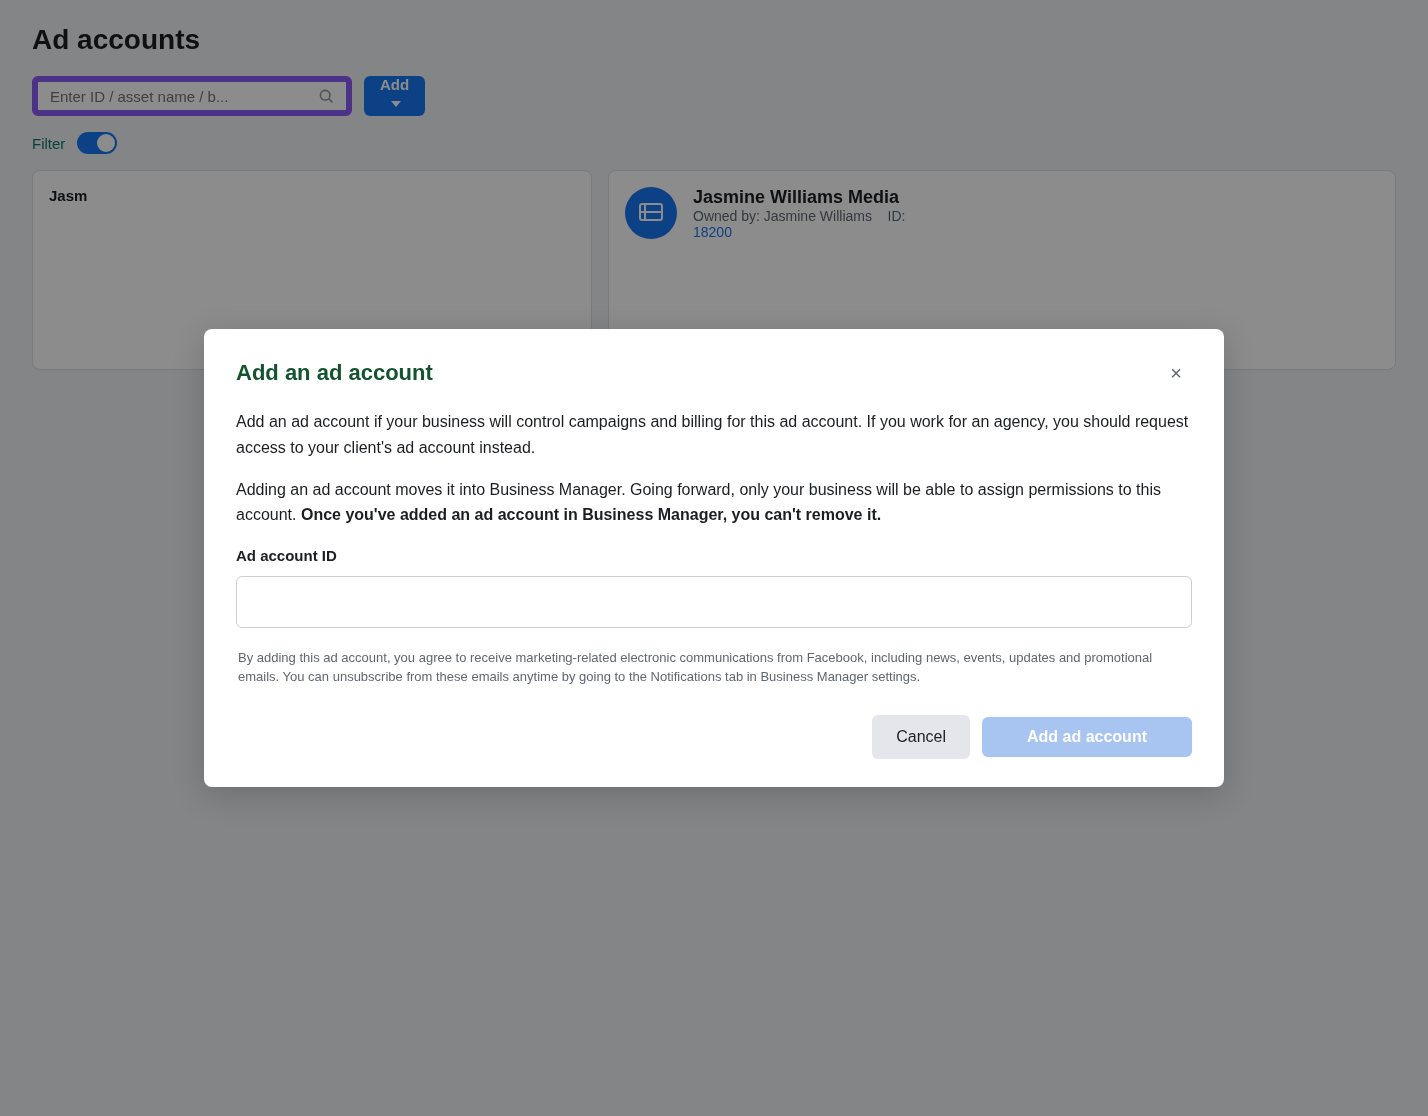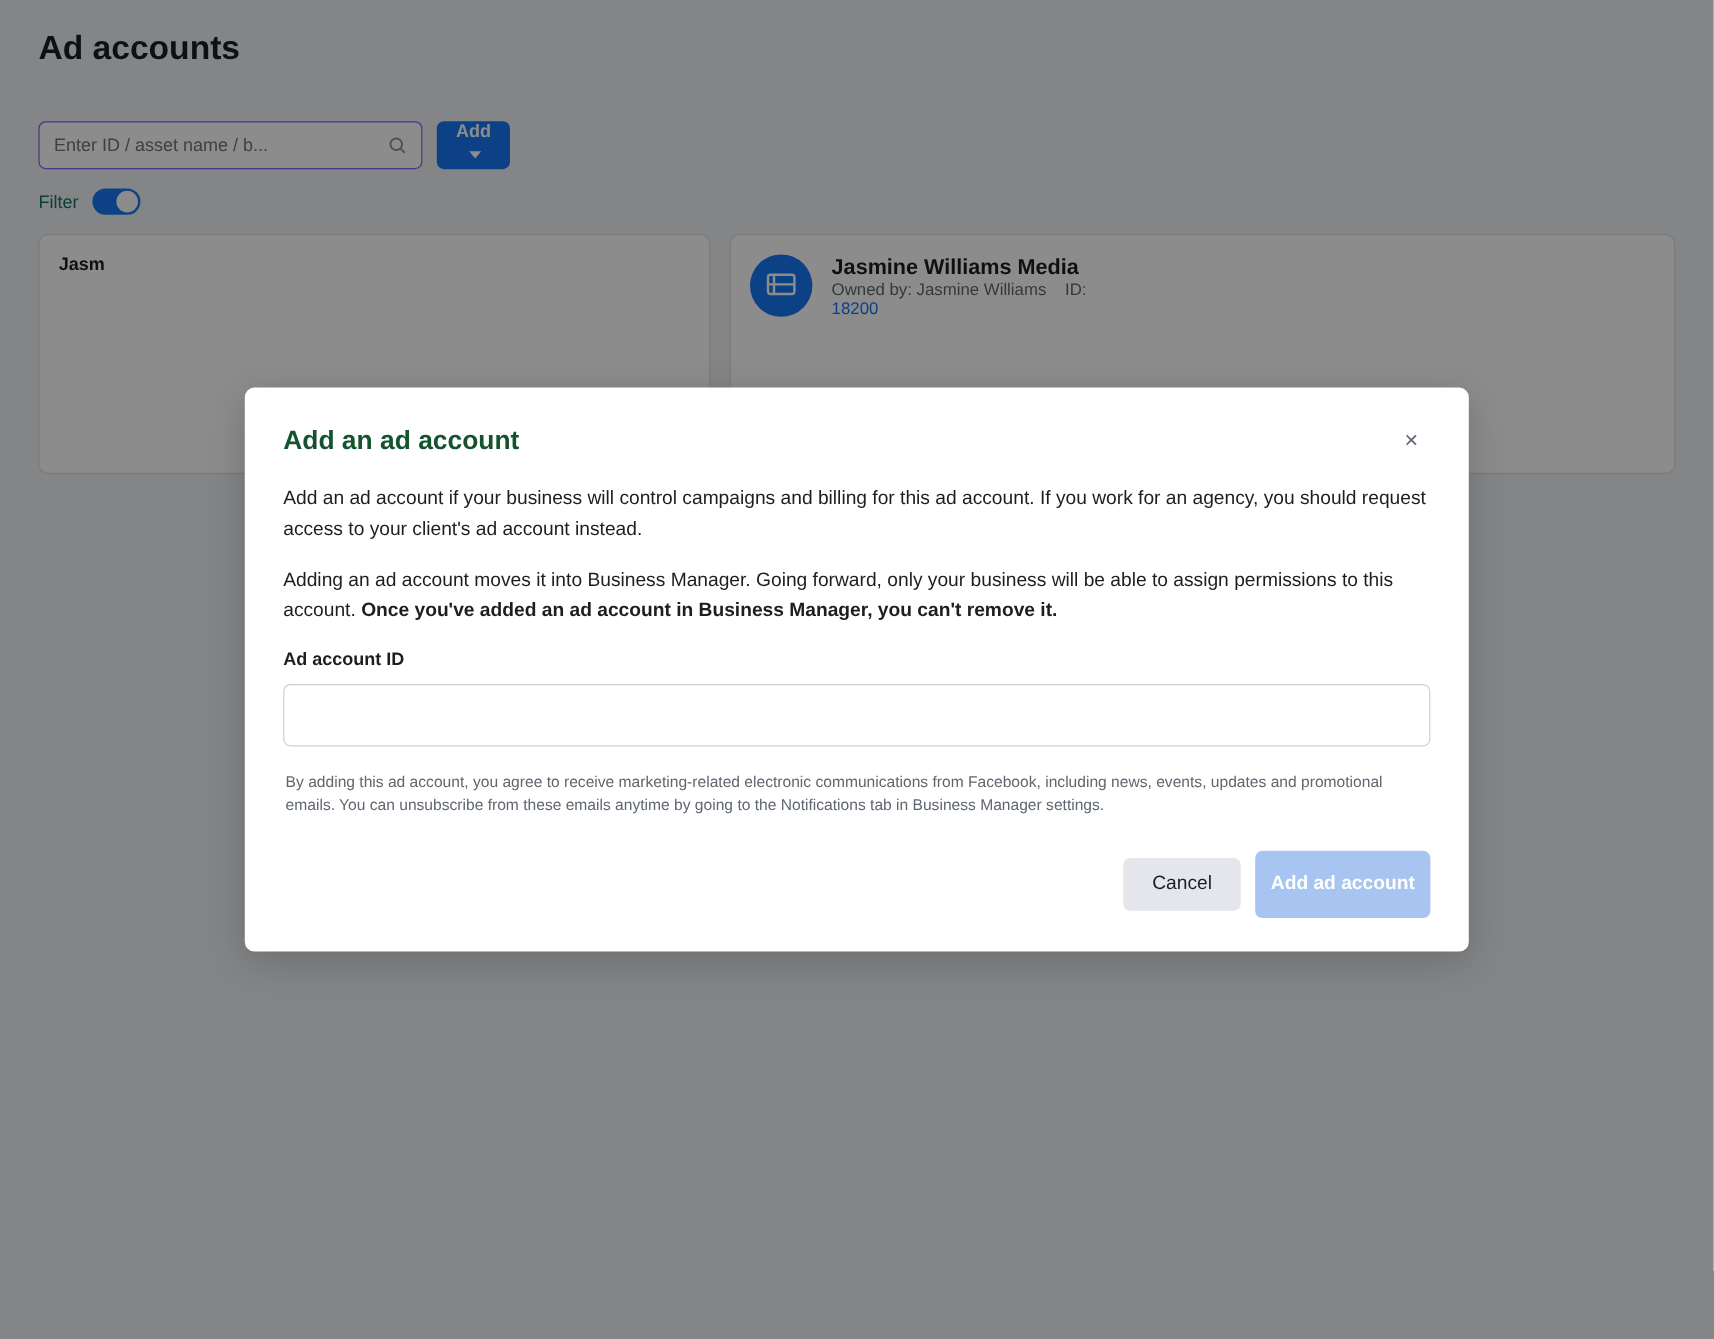--- a/index.html
+++ b/index.html
@@ -17,35 +17,35 @@
       position: absolute;
       inset: 0;
       background: #f0f2f5;
       padding: 24px 32px;
     }
 
     .page-title {
       font-size: 28px;
       font-weight: 700;
       color: #1c1e21;
-      margin-bottom: 45px;
+      margin-bottom: 20px;
     }
 
     .search-add-row {
       display: flex;
       gap: 12px;
       margin-bottom: 16px;
       align-items: center;
     }
 
     .search-input-wrapper {
       display: flex;
       align-items: center;
       background: #fff;
-      border: 1px solid #8b5cf6;
+      border: 6px solid #8b5cf6;
       border-radius: 6px;
       padding: 0 12px;
       height: 40px;
       width: 320px;
     }
 
     .search-input-wrapper input {
       border: none;
       outline: none;
       font-size: 15px;
@@ -273,22 +273,22 @@
       font-size: 16px;
       font-weight: 400;
       color: #1c1e21;
       cursor: pointer;
     }
 
     .add-ad-account-btn {
       background: #a8c4f0;
       border: none;
       border-radius: 6px;
-      padding: 0 13px;
-      height: 56px;
+      padding: 0 45px;
+      height: 40px;
       font-size: 16px;
       font-weight: 600;
       color: #fff;
       cursor: pointer;
     }
 
     
     .chevron {
       display: inline-block;
       width: 0;

